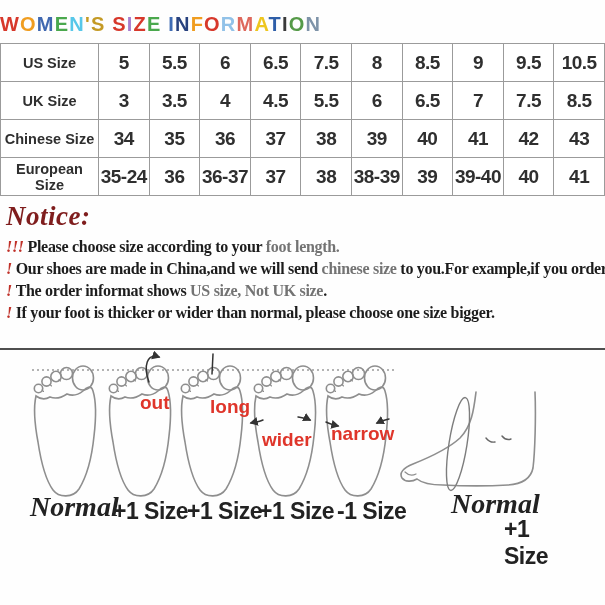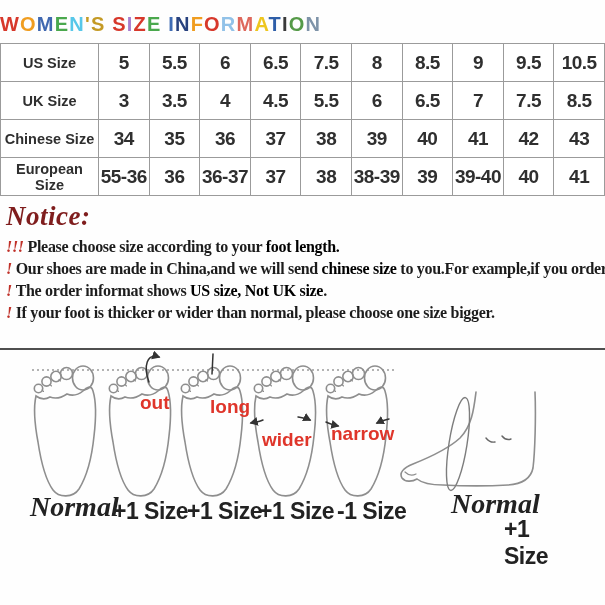--- a/index.html
+++ b/index.html
@@ -18,21 +18,21 @@
   .size-table th.rowlab { width:97px; font-size:14.5px; font-weight:bold; line-height:16px; }
   .size-table td.val { font-size:19px; font-weight:bold; letter-spacing:-0.5px; }
 
   
   .notice { box-sizing:border-box; height:152px; padding:5px 6px 0 6px; overflow:hidden; }
   .notice-heading { margin:0 0 4px 0; font-family:"Liberation Serif", serif; font-style:italic;
            font-weight:bold; font-size:27px; color:#7f1d1d; letter-spacing:0.5px; }
   .nline { margin:0; font-family:"Liberation Serif", serif; font-size:16px; font-weight:bold;
            color:#1c1c1c; line-height:22px; letter-spacing:-0.3px; white-space:nowrap; }
   .seg-black { color:#1c1c1c; }
-  .seg-red { color:#000000; }
+  .seg-red { color:#737373; }
   .seg-mark { color:#c03028; font-style:italic; }
   .seg-underline { color:#b3362c; text-decoration:underline; }
 
   .divider { border-top:2px solid #4f4f4f; margin:0; }
 
   
   .feet { position:relative; width:579px; height:213px; }
   .feet svg { position:absolute; left:0; top:0; }
   .flabel { position:absolute; color:#df352a; font-weight:bold; font-size:19px;
            font-family:"Liberation Sans", sans-serif; }
@@ -94,21 +94,21 @@
           <td class="val">37</td>
           <td class="val">38</td>
           <td class="val">39</td>
           <td class="val">40</td>
           <td class="val">41</td>
           <td class="val">42</td>
           <td class="val">43</td>
         </tr>
         <tr>
           <th class="rowlab">European Size</th>
-          <td class="val">55-36</td>
+          <td class="val">35-24</td>
           <td class="val">36</td>
           <td class="val">36-37</td>
           <td class="val">37</td>
           <td class="val">38</td>
           <td class="val">38-39</td>
           <td class="val">39</td>
           <td class="val">39-40</td>
           <td class="val">40</td>
           <td class="val">41</td>
         </tr>

